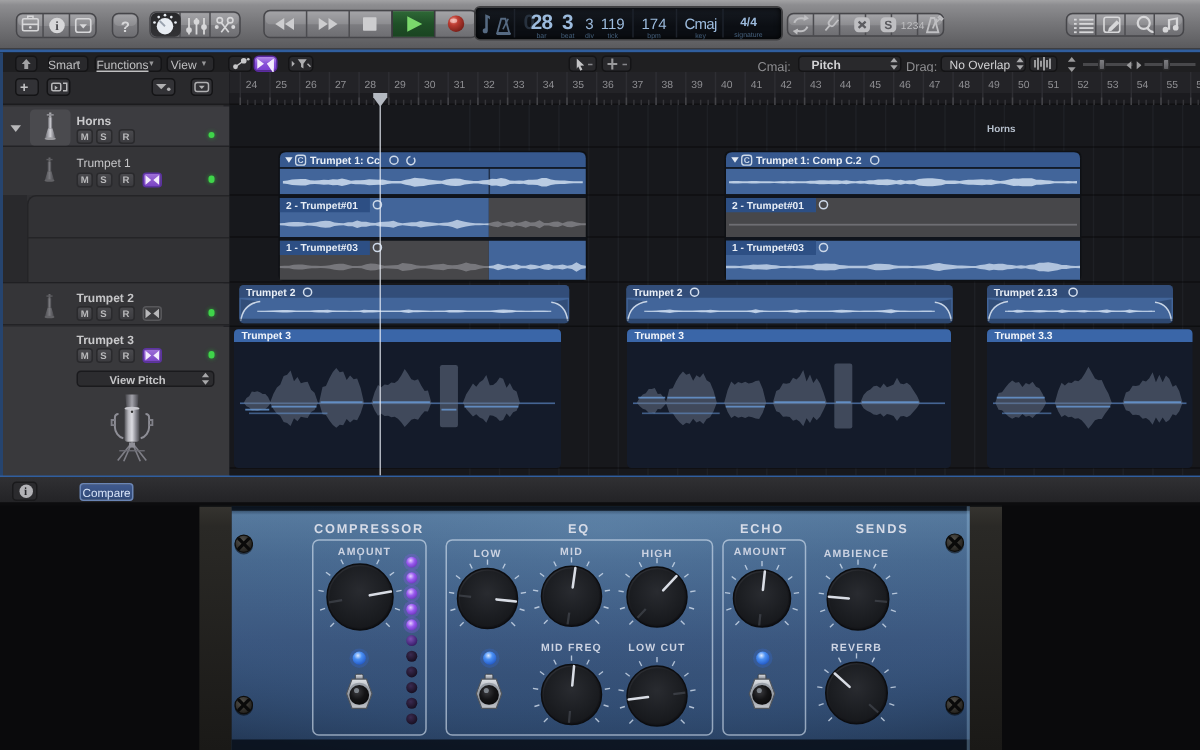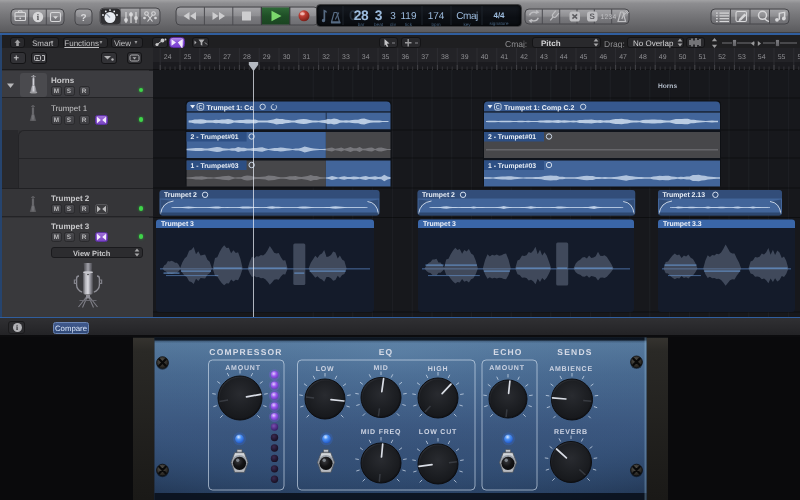--- a/index.html
+++ b/index.html
@@ -868,21 +868,21 @@
       <circle cx="636.5" cy="471" r="6.2" fill="rgba(0,0,0,0.5)"></circle>
       <circle cx="636.5" cy="470" r="5.8" fill="url(#screwg)" stroke="#0e0d0b" stroke-width="0.8"></circle>
       <path d="M633.3 466.8l6.4 6.4M639.7 466.8l-6.4 6.4" stroke="#0a0a0a" stroke-width="2.2" stroke-linecap="round"></path>
       <rect x="208.5" y="360" width="75.5" height="130" rx="4" fill="none" stroke="rgba(215,228,242,0.62)" stroke-width="1"></rect>
       <rect x="297.5" y="360" width="177.5" height="130" rx="4" fill="none" stroke="rgba(215,228,242,0.62)" stroke-width="1"></rect>
       <rect x="482" y="360" width="55" height="130" rx="4" fill="none" stroke="rgba(215,228,242,0.62)" stroke-width="1"></rect>
     </svg>
 <div class="lab" style="left:196px;top:347px;width:100px;">COMPRESSOR</div>
 <div class="lab" style="left:336px;top:347px;width:100px;">EQ</div>
 <div class="lab" style="left:458px;top:347px;width:100px;">ECHO</div>
-<div class="lab" style="left:525px;top:347px;width:100px;text-align:center;">SENDS</div>
+<div class="lab" style="left:538px;top:347px;width:100px;text-align:center;">SENDS</div>
 <div class="slab" style="left:193px;top:364.5px;width:100px;">AMOUNT</div>
 <div class="slab" style="left:275px;top:365.5px;width:100px;">LOW</div>
 <div class="slab" style="left:331px;top:364.5px;width:100px;">MID</div>
 <div class="slab" style="left:388px;top:365.5px;width:100px;">HIGH</div>
 <div class="slab" style="left:331px;top:428.5px;width:100px;">MID FREQ</div>
 <div class="slab" style="left:388px;top:428.5px;width:100px;">LOW CUT</div>
 <div class="slab" style="left:457px;top:364.5px;width:100px;">AMOUNT</div>
 <div class="slab" style="left:521px;top:365.5px;width:100px;">AMBIENCE</div>
 <div class="slab" style="left:521px;top:428.5px;width:100px;">REVERB</div>
 <svg class="abs" style="left:0;top:330px" width="800" height="170" viewBox="0 330 800 170">

